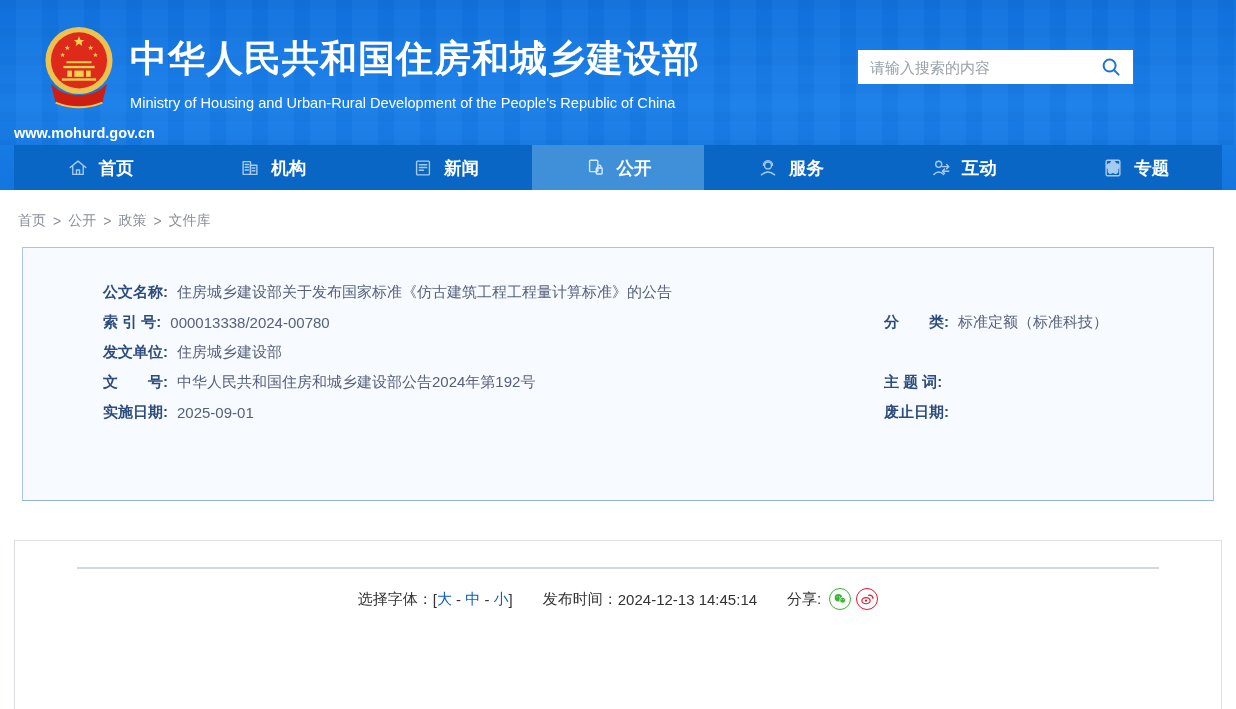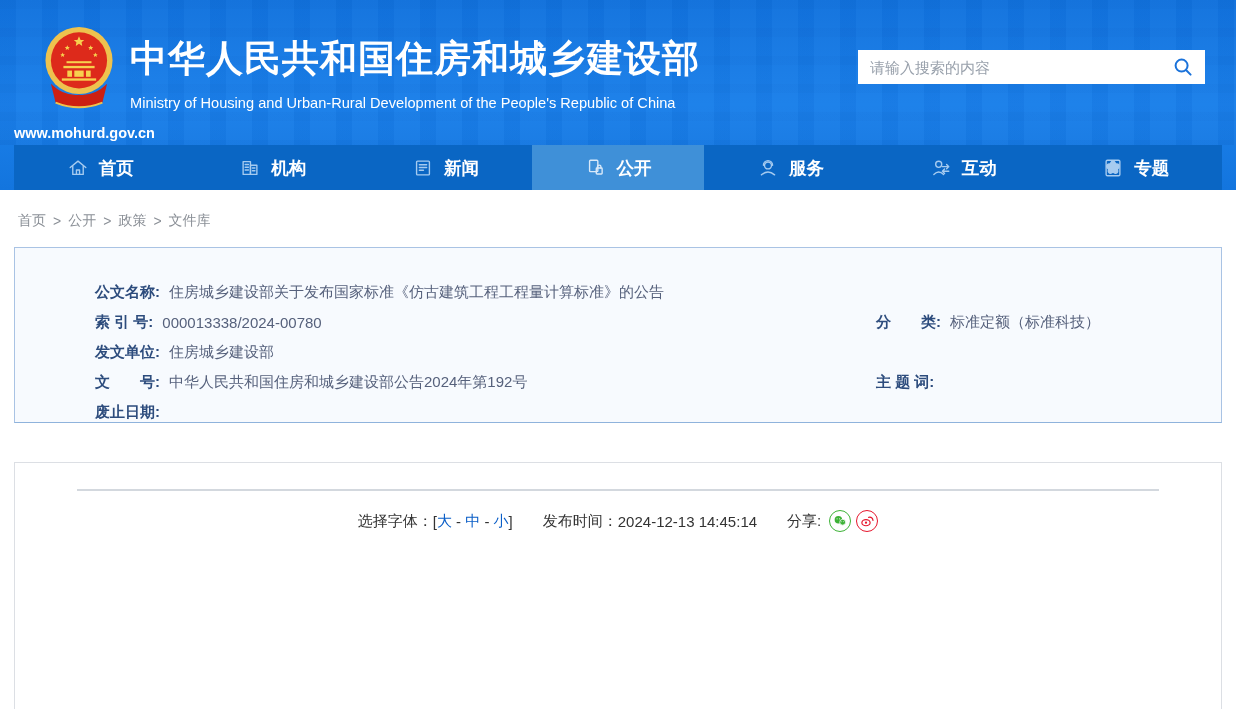--- a/index.html
+++ b/index.html
@@ -13,21 +13,21 @@
       repeating-linear-gradient(90deg, rgba(8,64,150,.10) 0 16px, rgba(255,255,255,.03) 16px 42px),
       repeating-linear-gradient(180deg, rgba(8,64,150,.08) 0 9px, transparent 9px 28px);
     opacity:.55; pointer-events:none; }
   .header-top { position:relative; height:145px; }
   .emblem { position:absolute; left:40px; top:24px; }
   .site-url { position:absolute; left:14px; top:125px; width:138px; text-align:center;
     color:#fff; font-weight:bold; font-size:14.5px; }
   .title-block { position:absolute; left:130px; top:34px; color:#fff; }
   .title-cn { font-size:37px; font-weight:bold; letter-spacing:1px; }
   .title-en { font-size:14.6px; margin-top:11px; font-weight:400; }
-  .search-box { position:absolute; left:858px; top:50px; width:347px; height:34px;
+  .search-box { position:absolute; left:858px; top:50px; width:275px; height:34px;
     background:#fff; display:flex; align-items:center; }
   .search-input { flex:1; border:none; outline:none; padding:0 12px; font-size:15px; color:#333;
     font-family:inherit; background:transparent; }
   .search-input::placeholder { color:#98a0ab; }
   .search-btn { width:44px; height:100%; border:none; background:transparent; display:flex;
     align-items:center; justify-content:center; cursor:pointer; }
 
   
   .navbar { height:45px; margin:0 14px; background:#0a66c4; display:flex; position:relative; }
   .nav-item { flex:1; display:flex; align-items:center; justify-content:center; gap:10px;
@@ -36,21 +36,21 @@
   .nav-ico { width:22px; height:22px; }
   .nav-ico * { stroke:#a6cbf0; fill:none; stroke-width:1.5; stroke-linecap:round; stroke-linejoin:round; }
   .nav-item.active .nav-ico * { stroke:#d9e9f9; }
 
   
   .breadcrumb { margin:23px 18px 18px; font-size:14px; color:#8a8f96; height:16px; display:flex; align-items:center; }
   .crumb { color:#8a8f96; cursor:pointer; }
   .crumb-sep { margin:0 7px; }
 
   
-  .info-box { margin:0 14px; height:176px; background:#f7fafe; border:1px solid #a9c3e4;
+  .info-box { margin:0 22px; height:254px; background:#f7fafe; border:1px solid #a9c3e4;
     border-bottom-color:#8fb3dc; padding:29px 0 0 80px; font-size:15px; }
   .info-row { height:30px; display:flex; align-items:center; }
   .info-left { width:781px; display:flex; align-items:center; }
   .info-right { flex:1; display:flex; align-items:center; }
   .info-label { font-weight:bold; color:#2d4c7d; white-space:pre; }
   .info-value { color:#56617c; margin-left:9px; white-space:pre; }
 
   
   .article-box { margin:39px 14px 0; height:250px; background:#fff; border:1px solid #dcdfe4; }
   .article-title { margin-top:40px; text-align:center; font-size:22px; font-weight:bold;
@@ -205,20 +205,24 @@
     <div class="info-left">
       <span class="info-label">文　　号:</span>
       <span class="info-value">中华人民共和国住房和城乡建设部公告2024年第192号</span>
     </div>
     <div class="info-right">
       <span class="info-label">主 题 词:</span>
       <span class="info-value"></span>
     </div>
   </div>
   <div class="info-row">
+    <div class="info-left">
+      <span class="info-label">实施日期:</span>
+      <span class="info-value">2025-09-01</span>
+    </div>
     <div class="info-right">
       <span class="info-label">废止日期:</span>
       <span class="info-value"></span>
     </div>
   </div>
 </div>
 
 <div class="article-box">
   <div class="article-divider"></div>
   <div class="article-meta">

